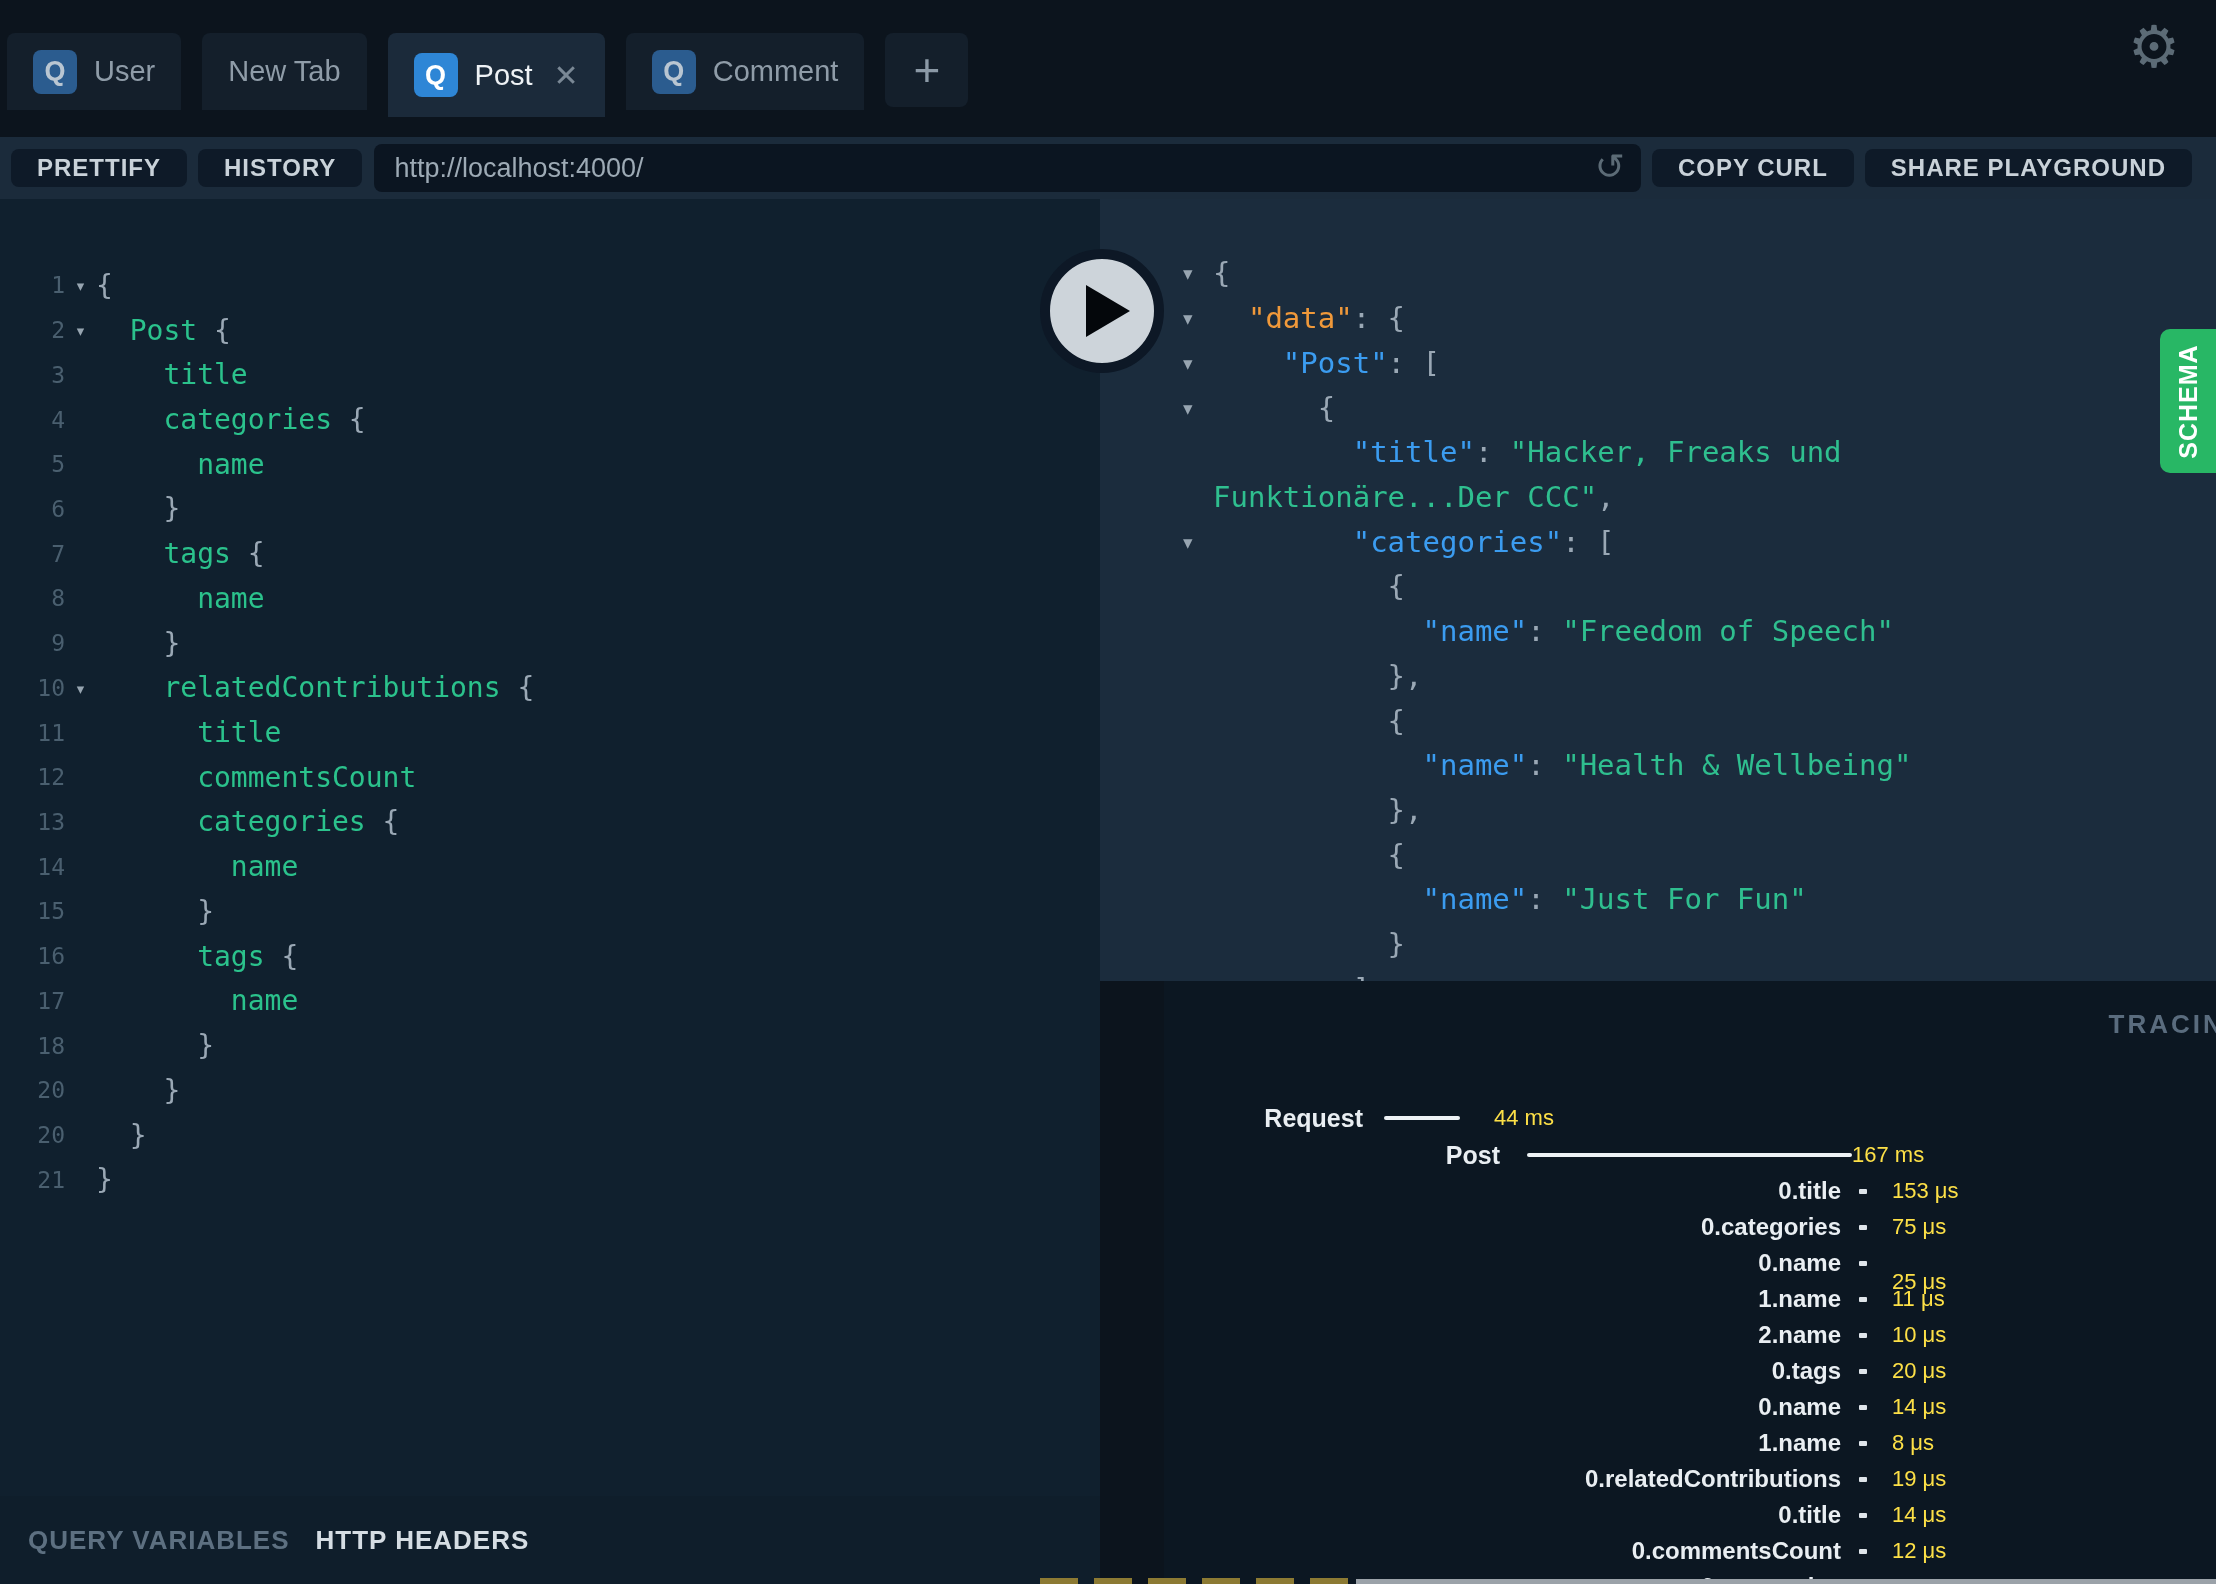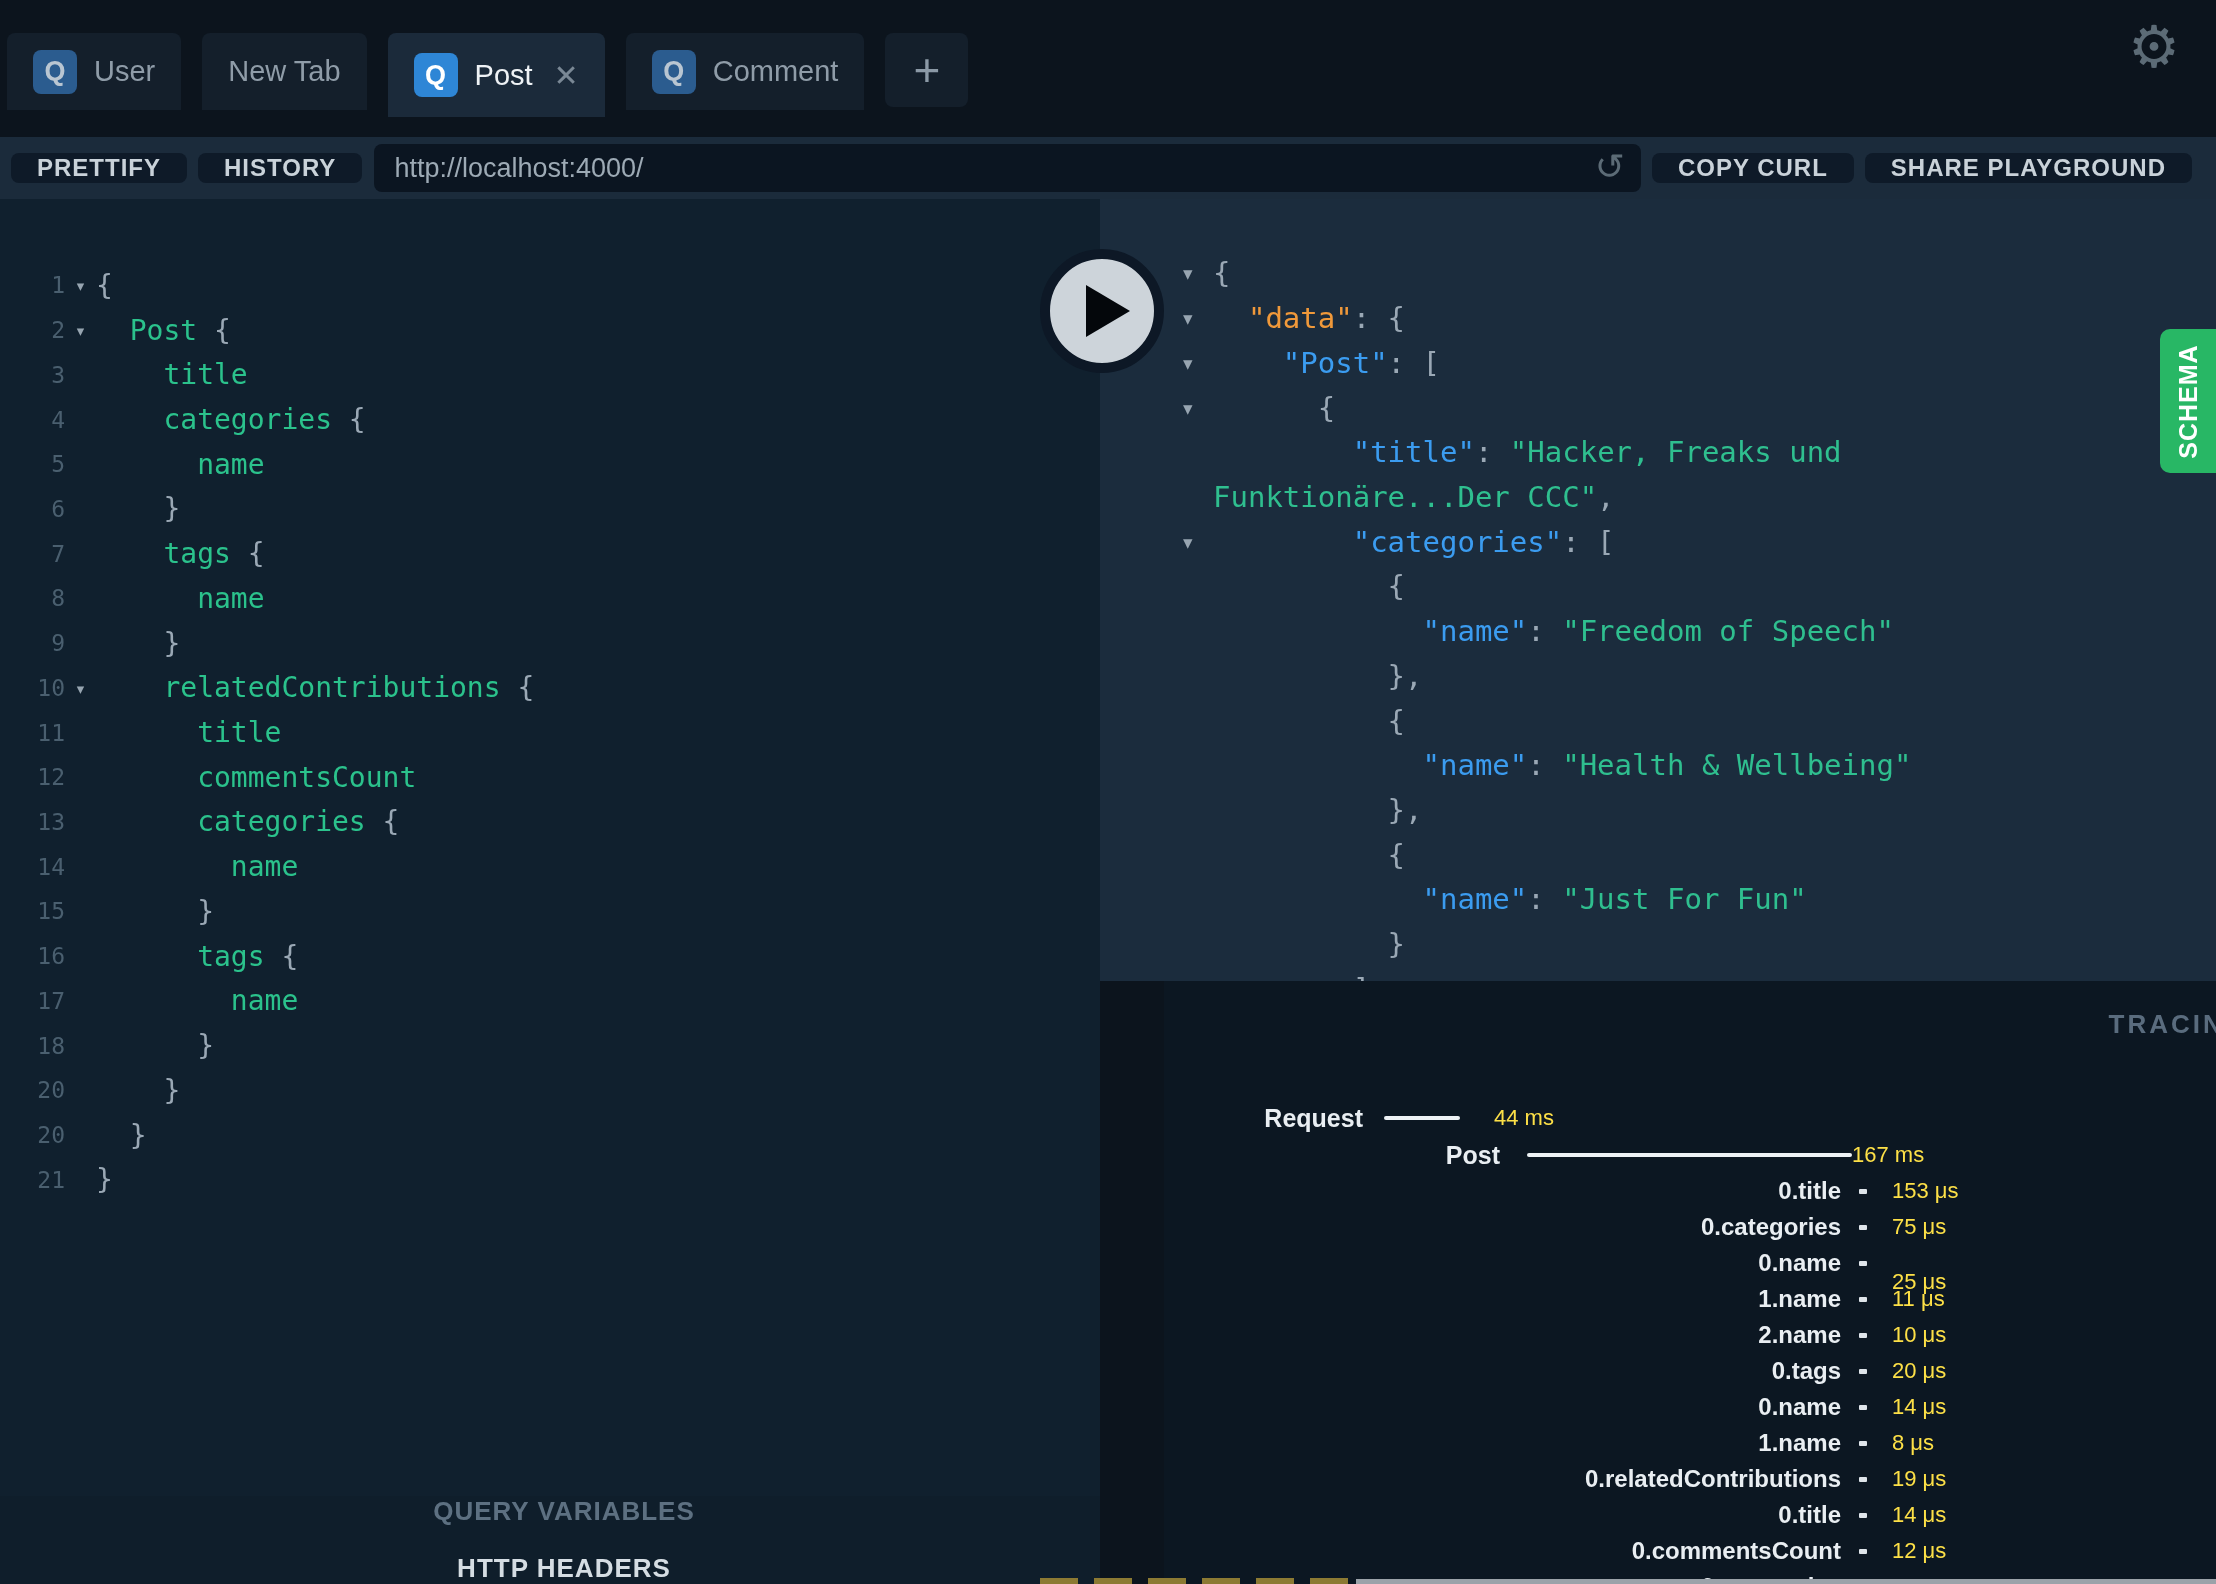--- a/index.html
+++ b/index.html
@@ -19,21 +19,21 @@
   .tablabel{font-size:29px;color:#8f9ca8;white-space:nowrap;}
   .tab.active .tablabel{color:#eef2f5;}
   .tabclose{font-size:30px;color:#7a8895;margin-left:4px;}
   .plustab{width:83px;height:74px;border-radius:8px;background:#141f2b;display:flex;align-items:center;
            justify-content:center;font-size:46px;font-weight:200;color:#8b99a6;cursor:pointer;}
   #gear{position:absolute;top:18px;right:36px;font-size:58px;color:#5c6b76;cursor:pointer;line-height:1;}
 
   
   #toolbar{position:absolute;left:0;top:137px;width:2216px;height:62px;background:#1b2b3b;
            display:flex;align-items:center;padding:0;box-sizing:border-box;}
-  .tbtn{height:30px;border-radius:8px;background:#0e1a28;color:#c9d2d9;font-size:24px;font-weight:600;
+  .tbtn{height:38px;border-radius:8px;background:#0e1a28;color:#c9d2d9;font-size:24px;font-weight:600;
         letter-spacing:1px;display:flex;align-items:center;padding:0 26px;margin-left:11px;cursor:pointer;
         font-family:"Liberation Sans",sans-serif;white-space:nowrap;}
   #urlwrap{position:relative;flex:1;margin-left:12px;height:48px;}
   #urlinput{width:100%;height:48px;box-sizing:border-box;background:#0b1521;border:none;border-radius:8px;
             color:#9daab5;font-size:27px;padding:0 60px 0 20px;font-family:"Liberation Sans",sans-serif;outline:none;}
   #reload{position:absolute;right:16px;top:2px;font-size:36px;color:#5c6b76;cursor:pointer;}
   #sharebtn{margin-right:24px;}
 
   
   #editor{position:absolute;left:0;top:199px;width:1100px;height:1297px;background:#10202e;
@@ -72,21 +72,21 @@
   #tracing{position:absolute;left:1164px;top:981px;width:1116px;height:603px;background:#0c1722;overflow:hidden;}
   #tracing-title{position:absolute;top:28px;right:32px;color:#5a6c7e;font-size:26px;font-weight:bold;letter-spacing:3px;}
   .trow{position:absolute;left:0;height:30px;display:flex;align-items:center;width:1116px;}
   .trlabel{color:#e9eef2;font-size:24px;font-weight:600;text-align:right;flex-shrink:0;white-space:nowrap;}
   .trbar{height:4px;background:#eef2f5;border-radius:2px;flex-shrink:0;}
   .trvalue{color:#fde047;font-size:22px;flex-shrink:0;white-space:nowrap;}
   .trdash{width:8px;height:5px;background:#dfe5ea;border-radius:1px;flex-shrink:0;margin-left:18px;}
 
   
   #bottombar{position:absolute;left:0;top:1496px;width:1100px;height:88px;background:#0f1e2b;
-             display:flex;align-items:center;padding-left:28px;box-sizing:border-box;gap:26px;flex-direction:column;}
+             display:flex;align-items:center;padding-left:28px;box-sizing:border-box;gap:26px;}
   #qv{color:#5d7081;font-size:26px;font-weight:bold;letter-spacing:1px;cursor:pointer;}
   #hh{color:#d5dde3;font-size:26px;font-weight:bold;letter-spacing:1px;cursor:pointer;}
 
   
   #hscroll{position:absolute;bottom:0;left:1356px;width:860px;height:5px;background:#9ba2a9;z-index:12;}
   #fragments{position:absolute;bottom:0;left:1040px;width:316px;height:6px;z-index:12;
              background:repeating-linear-gradient(90deg,#8c7a33 0 38px,transparent 38px 54px);}
 </style>
 </head>
 <body>

